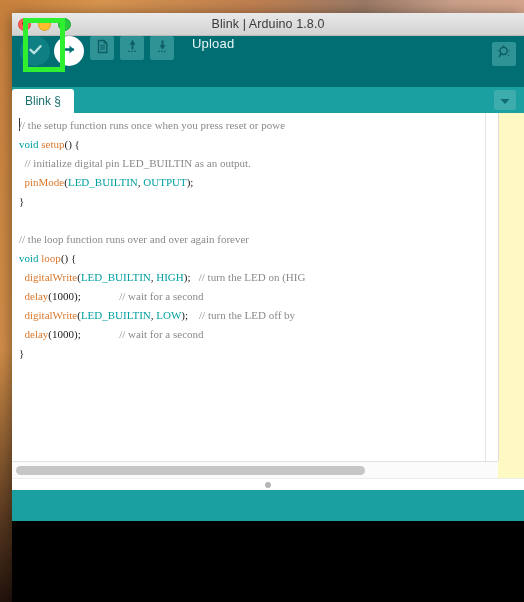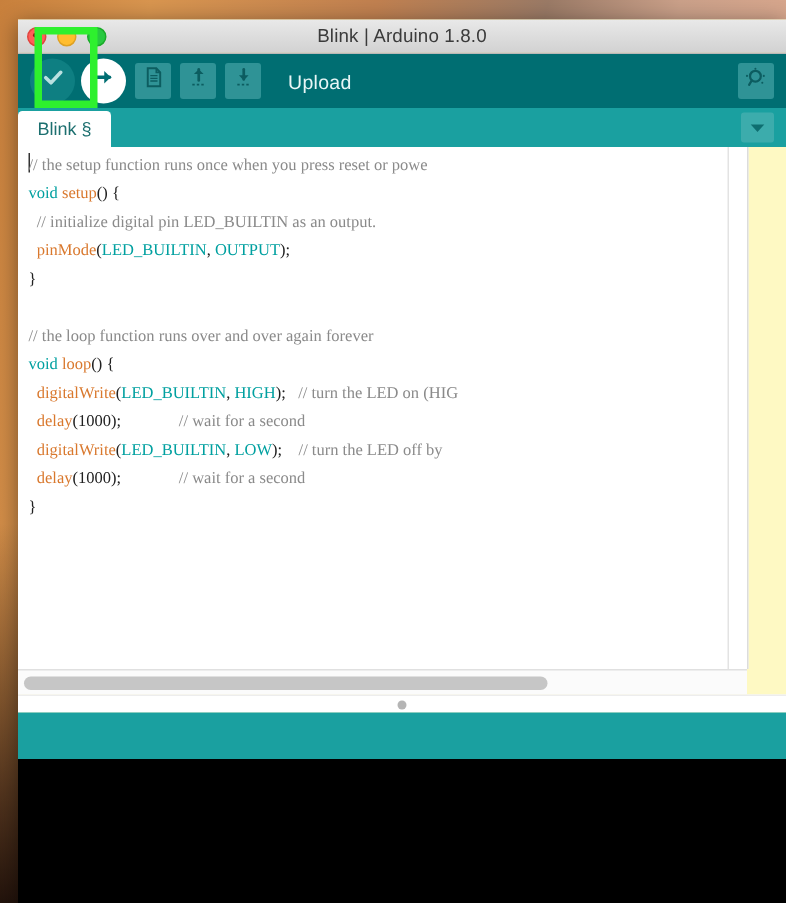--- a/index.html
+++ b/index.html
@@ -82,22 +82,22 @@
     color: #3b3b3b;
     letter-spacing: 0.1px;
   }
 
   
   .toolbar {
     position: relative;
     height: 36px;
     background: #006e72;
     display: flex;
-    align-items: center;
-    padding: 0 0 0 8px;
+    align-items: flex-start;
+    padding: 0 0 15px 8px;
   }
   .tbtn {
     width: 30px; height: 30px;
     border-radius: 50%;
     display: flex;
     align-items: center;
     justify-content: center;
     margin-right: 4px;
     flex: none;
   }

